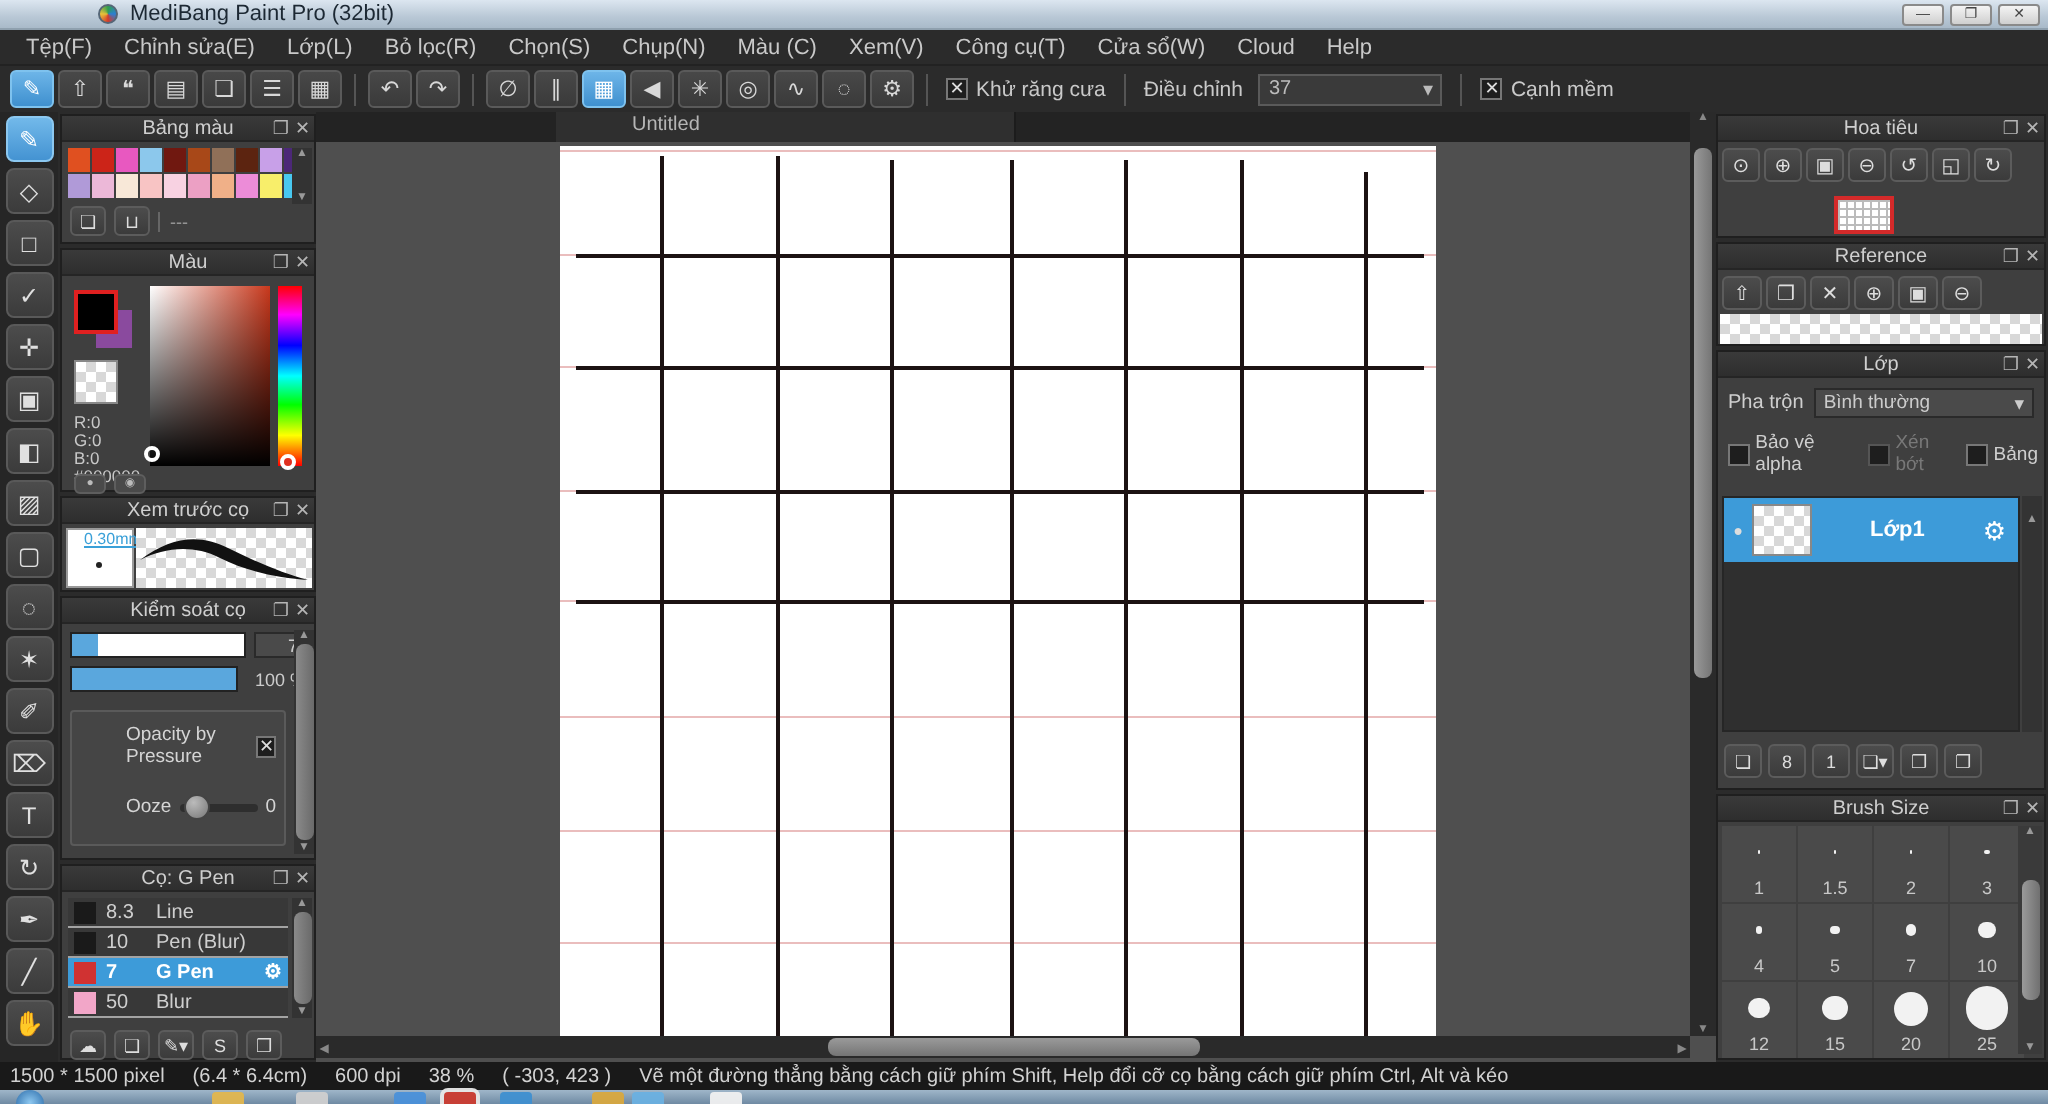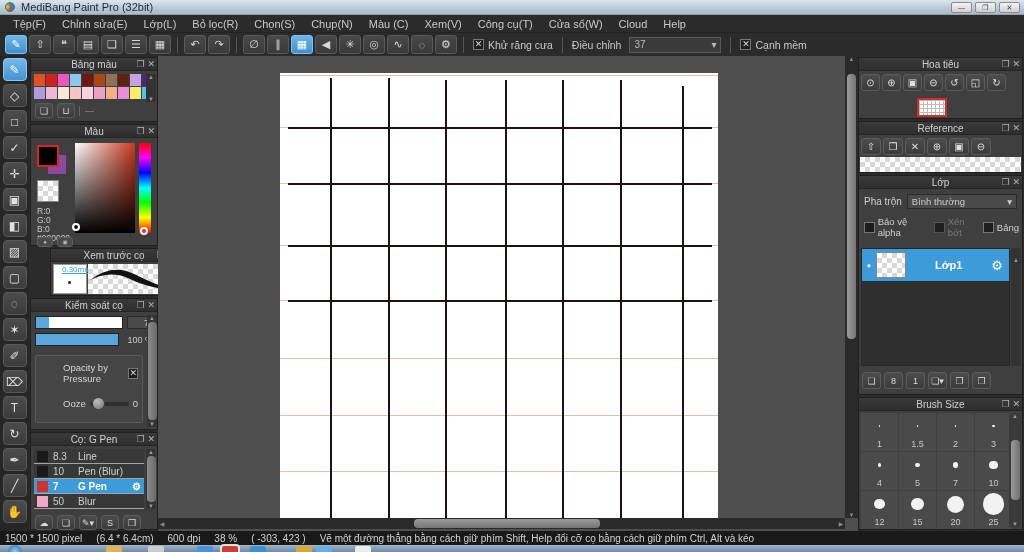--- a/index.html
+++ b/index.html
@@ -3,21 +3,21 @@
 <meta charset="utf-8">
 <style>
   * { margin:0; padding:0; box-sizing:border-box; }
   html,body { width:1024px; height:552px; overflow:hidden; background:#000;
     font-family:"Liberation Sans", sans-serif; }
   #app { position:relative; width:1024px; height:552px; background:#2b2b2b; overflow:hidden; }
 
   
   .titlebar { position:absolute; left:0; top:0; width:1024px; height:15px;
     background:linear-gradient(#dce6f0,#b9c8d6 60%,#a9bac9); display:flex; align-items:center;
-    border-bottom:1px solid #8fa0ae; }
+    border-bottom:1px solid #8fa0ae;padding-left:44px; }
   .app-icon { width:10px; height:10px; border-radius:50%; margin:0 6px 0 5px;
     background:conic-gradient(#2e9e4f,#2b7fd4,#d43a2a,#e8c23a,#2e9e4f); border:1px solid #567; }
   .title-text { font-size:11px; color:#1c2833; }
   .win-controls { position:absolute; right:4px; top:2px; display:flex; gap:3px; }
   .win-btn { width:21px; height:11px; background:linear-gradient(#f4f4f4,#cfcfcf);
     border:1px solid #8a8a8a; border-radius:2px; font-size:7px; line-height:9px; text-align:center; color:#444; }
 
   
   .menubar { position:absolute; left:0; top:15px; width:1024px; height:18px; background:#2b2b2b;
     display:flex; align-items:center; padding-left:6px; gap:2px; border-bottom:1px solid #222; }
@@ -351,21 +351,21 @@
     <div class="hue-bar">
       <span class="hue-cursor"></span>
     </div>
     <div class="color-btnrow">
 
     <span class="pill-btn">●</span>
         <span class="pill-btn">◉</span>
       </div>
   </div>
 
-  <div class="panel left-col-x" style="top:248px;height:48px;margin-left:20px;">
+  <div class="panel left-col-x" style="top:248px;height:48px;">
     <div class="panel-header">
       <span class="panel-title">Xem trước cọ</span>
       <span class="ph-icons">
           <span class="ph-ic">❐</span>
           <span class="ph-ic">✕</span>
         </span>
     </div>
     <div class="bp-size">
       <span class="bp-size-label">0.30mm</span>
       <span class="bp-dot"></span>
@@ -462,20 +462,23 @@
 
     <span class="sm-btn">☁</span>
         <span class="sm-btn">❏</span>
         <span class="sm-btn">✎▾</span>
         <span class="sm-btn">S</span>
         <span class="sm-btn">❒</span>
       </div>
   </div>
 
   <div class="workspace">
+    <div class="tabbar">
+      <div class="tab">Untitled</div>
+    </div>
     <div class="canvas" id="canvas">
         <div class="gline-h" style="top: 2px;"></div>
         <div class="gline-h" style="top: 54px;"></div>
         <div class="gline-h" style="top: 110px;"></div>
         <div class="gline-h" style="top: 172px;"></div>
         <div class="gline-h" style="top: 227px;"></div>
         <div class="gline-h" style="top: 285px;"></div>
         <div class="gline-h" style="top: 342px;"></div>
         <div class="gline-h" style="top: 398px;"></div>
         <div class="bline-v" style="left: 50px; top: 5px; bottom: 0px;"></div>

